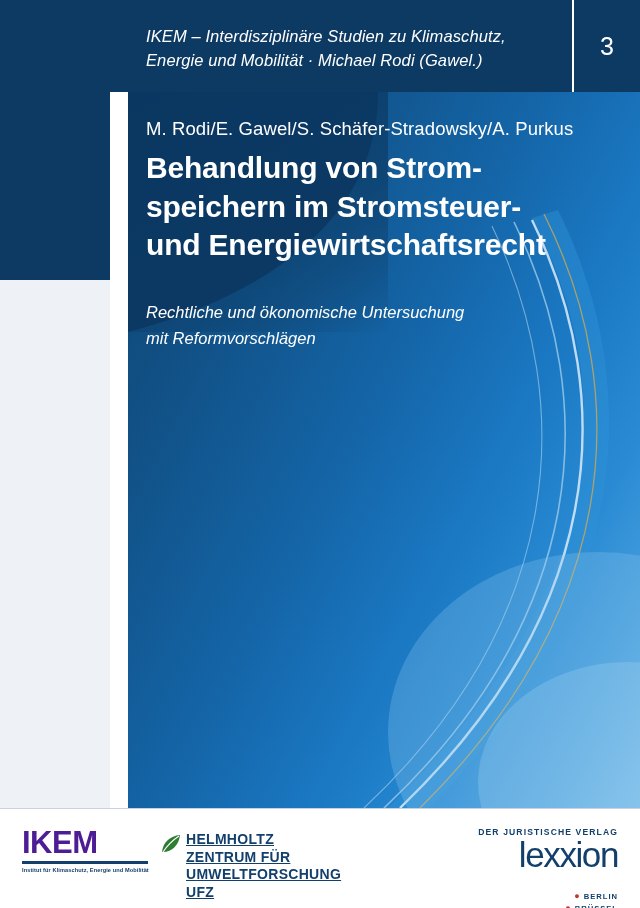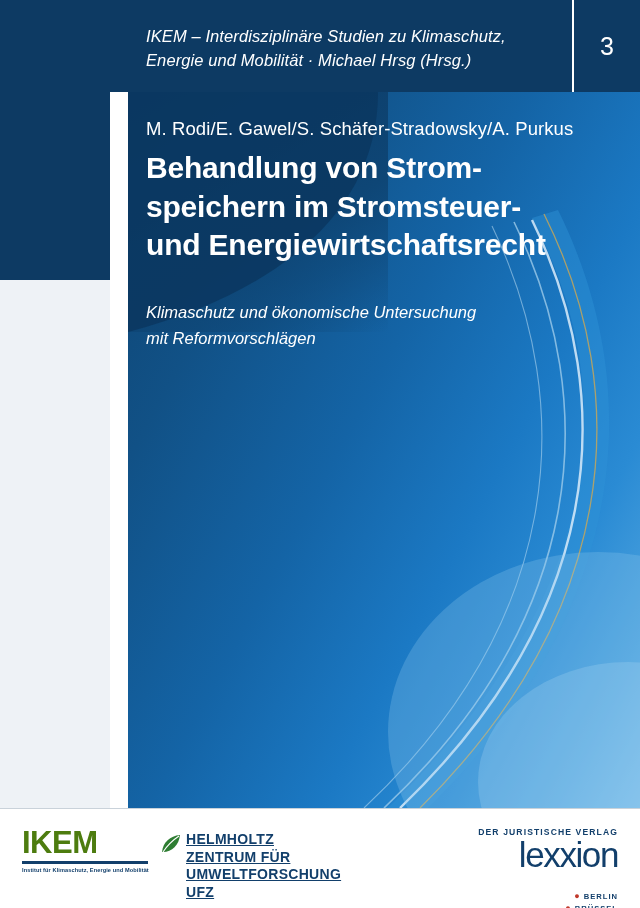--- a/index.html
+++ b/index.html
@@ -144,21 +144,21 @@
   .ikem-logo {
     position: absolute;
     left: 22px; top: 18px;
     width: 128px;
   }
   .ikem-word {
     font-family: "Liberation Sans", sans-serif;
     font-weight: bold;
     font-size: 31px;
     letter-spacing: -0.5px;
-    color: #4d7c0f;
+    color: #4c1d95;
     line-height: 1;
   }
   .ikem-rule {
     width: 126px; height: 3px;
     background: #123f6b;
     margin: 3px 0 3px 0;
   }
   .ikem-sub {
     font-size: 5.6px;
     font-weight: bold;
@@ -251,37 +251,37 @@
   </div>
 
   <div class="left-col"></div>
   <div class="left-light"></div>
   <div class="white-gap"></div>
 
   <div class="series-band">
     <div class="series-band-inner">
       <div class="series-text">
         <div class="line1">IKEM – Interdisziplinäre Studien zu Klimaschutz,</div>
-        <div class="line2"><span>Energie und Mobilität  ·  </span><span class="editor">Michael Hrsg (Hrsg.)</span></div>
+        <div class="line2"><span>Energie und Mobilität  ·  </span><span class="editor">Michael Rodi (Gawel.)</span></div>
       </div>
     </div>
     <div class="volume-box">3</div>
   </div>
 
   <div class="titleblock">
     <div class="authors">M. Rodi/E. Gawel/S. Schäfer-Stradowsky/A. Purkus</div>
     <div class="maintitle">
       <div>Behandlung von Strom-</div>
       <div>speichern im Stromsteuer-</div>
       <div>und Energiewirtschaftsrecht</div>
     </div>
   </div>
 
   <div class="subtitle">
-    <div>Klimaschutz und ökonomische Untersuchung</div>
+    <div>Rechtliche und ökonomische Untersuchung</div>
     <div>mit Reformvorschlägen</div>
   </div>
 
   <div class="logo-band">
 
     <div class="ikem-logo">
       <div class="ikem-word">IKEM</div>
       <div class="ikem-rule"></div>
       <div class="ikem-sub">Institut für Klimaschutz, Energie und Mobilität</div>
     </div>

